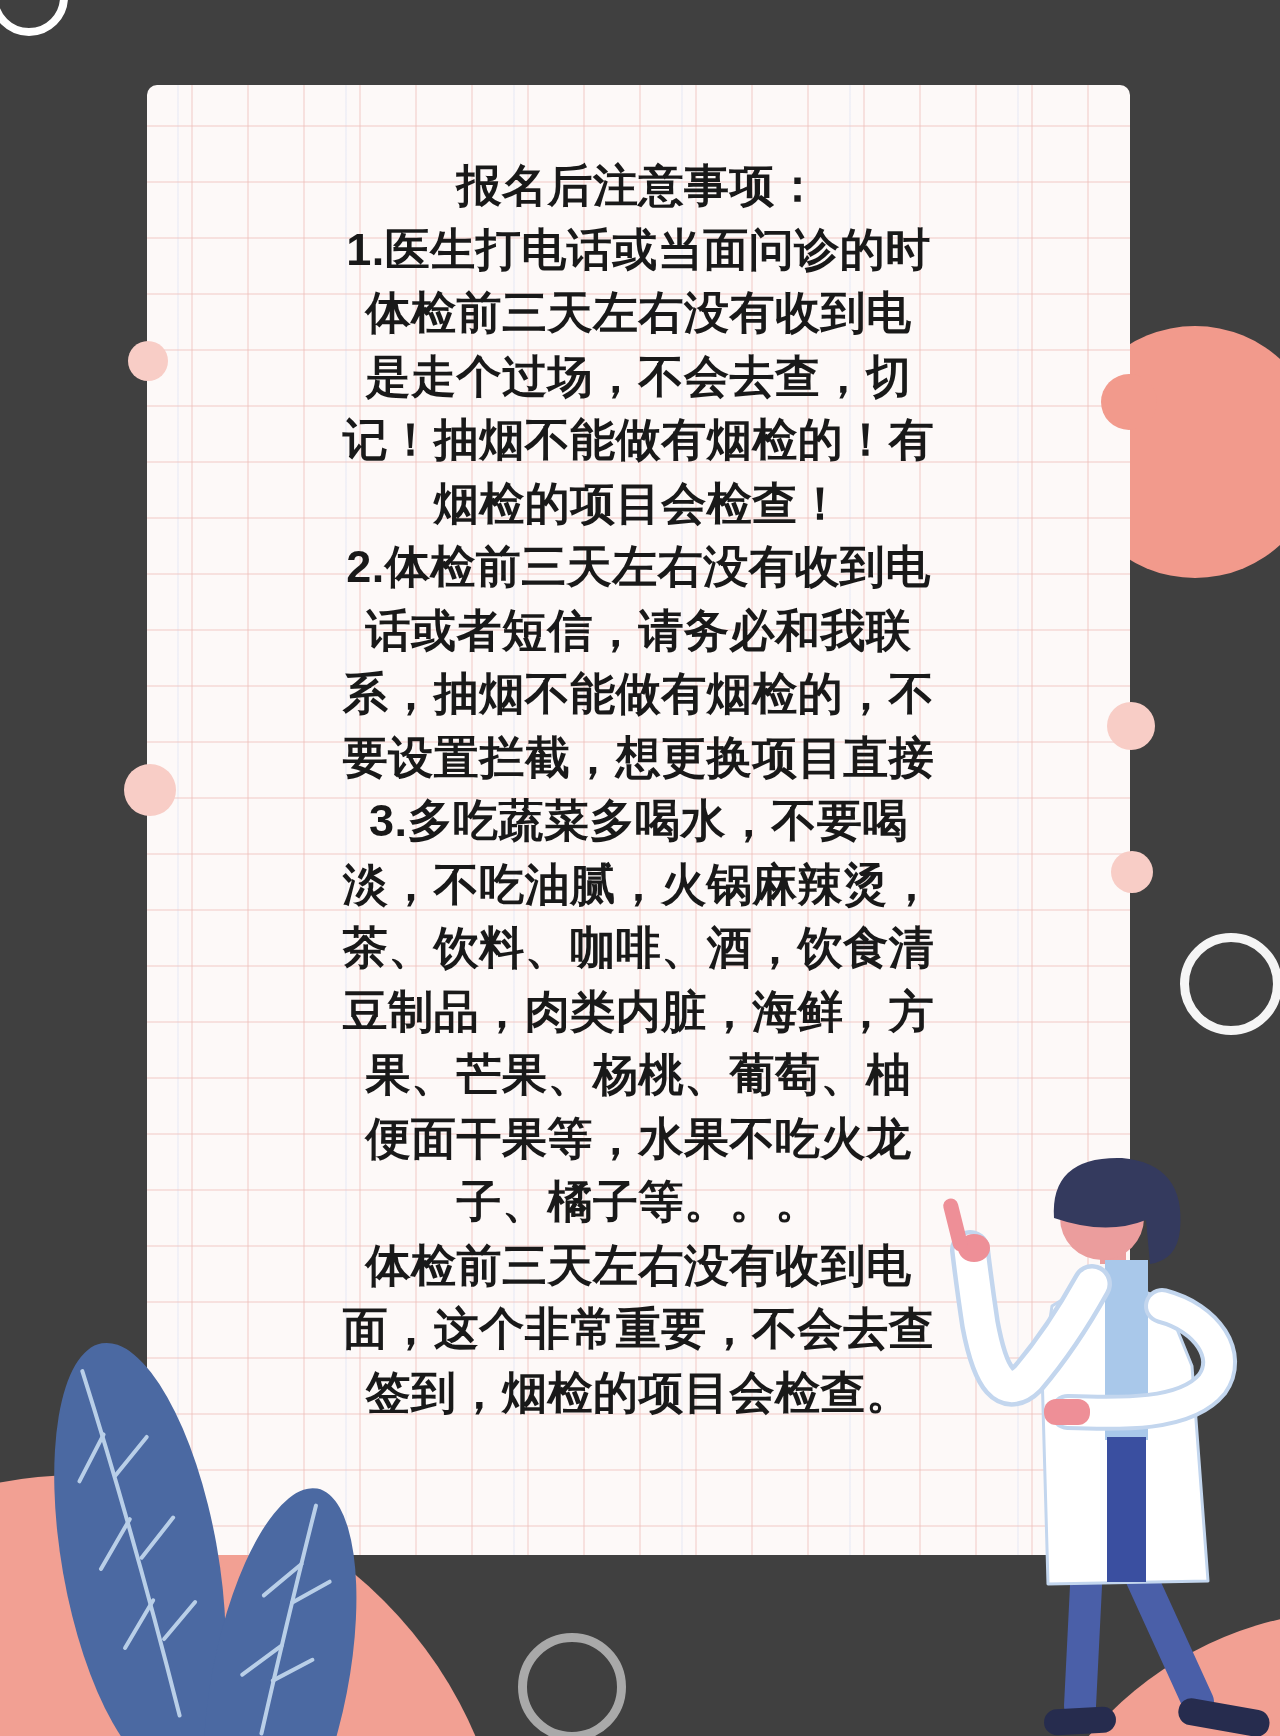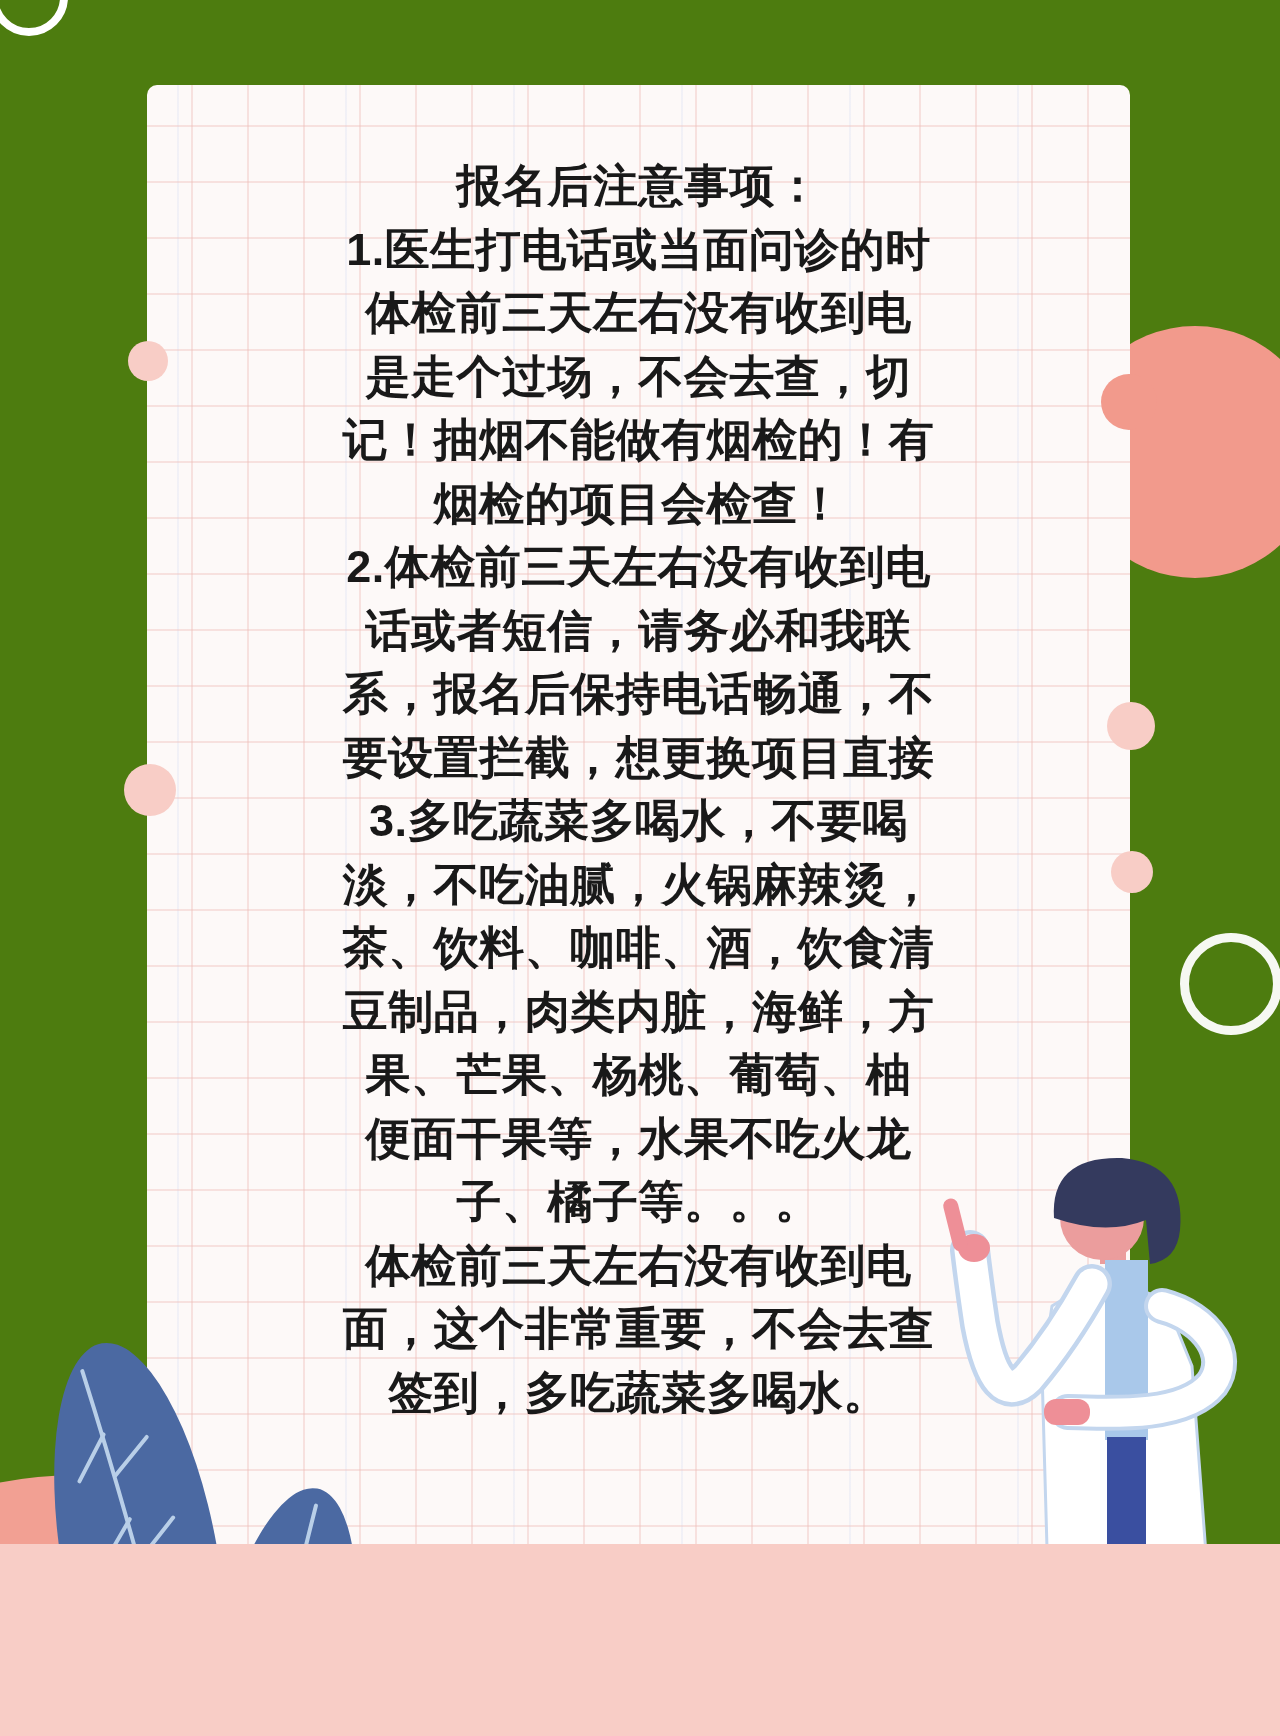--- a/index.html
+++ b/index.html
@@ -1,18 +1,18 @@
 <!DOCTYPE html>
 <html><head>
 <meta charset="utf-8">
 <style>
   html,body{margin:0;padding:0;background:#f8cdc6;}
   .stage{
-    position:relative;width:1280px;height:1544px;overflow:hidden;
-    background:#4d7c0f;
+    position:relative;width:1280px;height:1736px;overflow:hidden;
+    background:#404040;
     font-family:"Liberation Sans","DejaVu Sans",sans-serif;
   }
   
   .circle{position:absolute;border-radius:50%;}
   .salmon-circle-right{left:1069px;top:326px;width:252px;height:252px;background:#f29a8c;}
   .salmon-blob-bottom-left{left:-350px;top:1475px;width:860px;height:860px;background:#f2a093;}
   .salmon-blob-bottom-right{left:1005px;top:1610px;width:710px;height:710px;background:#f2a093;}
   .ring{position:absolute;border-radius:50%;background:transparent;}
   .ring-top-left{left:-10px;top:-42px;width:62px;height:62px;border:8px solid #ffffff;}
   .ring-mid-right{left:1180px;top:933px;width:84px;height:84px;border:9px solid rgba(255,255,255,0.95);}
@@ -61,32 +61,32 @@
   <div class="card">
     <div class="card-text">
       <div>报名后注意事项：</div>
       <div>1.医生打电话或当面问诊的时</div>
       <div>体检前三天左右没有收到电</div>
       <div>是走个过场，不会去查，切</div>
       <div>记！抽烟不能做有烟检的！有</div>
       <div>烟检的项目会检查！</div>
       <div>2.体检前三天左右没有收到电</div>
       <div>话或者短信，请务必和我联</div>
-      <div>系，报名后保持电话畅通，不</div>
+      <div>系，抽烟不能做有烟检的，不</div>
       <div>要设置拦截，想更换项目直接</div>
       <div>3.多吃蔬菜多喝水，不要喝</div>
       <div>淡，不吃油腻，火锅麻辣烫，</div>
       <div>茶、饮料、咖啡、酒，饮食清</div>
       <div>豆制品，肉类内脏，海鲜，方</div>
       <div>果、芒果、杨桃、葡萄、柚</div>
       <div>便面干果等，水果不吃火龙</div>
       <div>子、橘子等。。。</div>
       <div>体检前三天左右没有收到电</div>
       <div>面，这个非常重要，不会去查</div>
-      <div>签到，多吃蔬菜多喝水。</div>
+      <div>签到，烟检的项目会检查。</div>
     </div>
   </div>
 
   <div class="notch notch-l1"></div>
   <div class="notch notch-l2"></div>
   <div class="notch notch-r1"></div>
   <div class="notch notch-r2"></div>
   <div class="notch notch-r3"></div>
 
   <svg class="leaves" width="420" height="456" viewBox="0 0 420 456">

